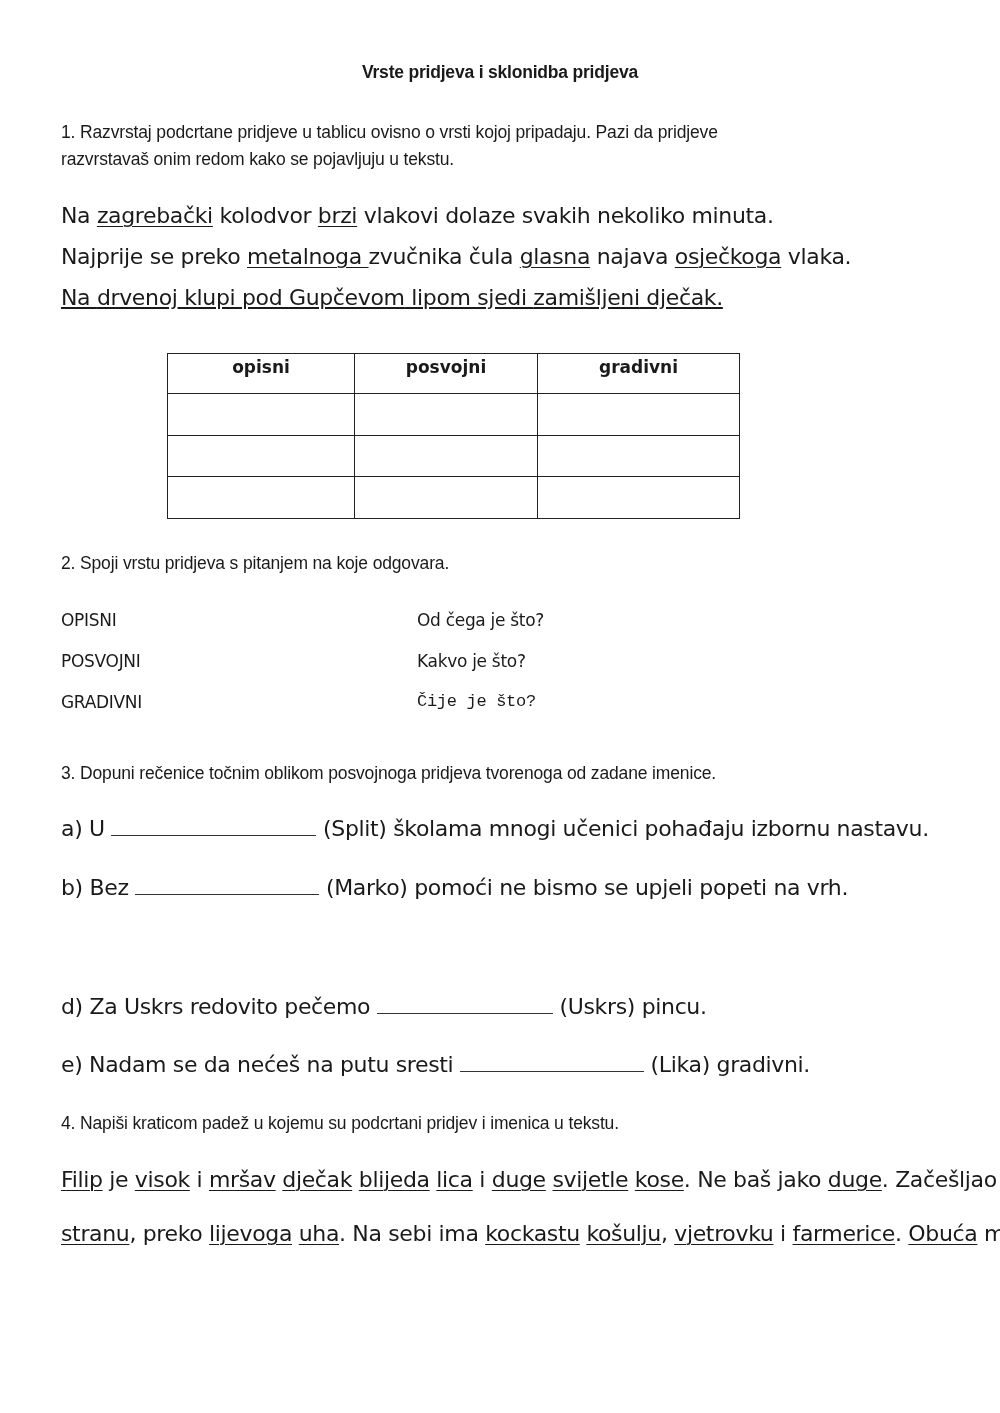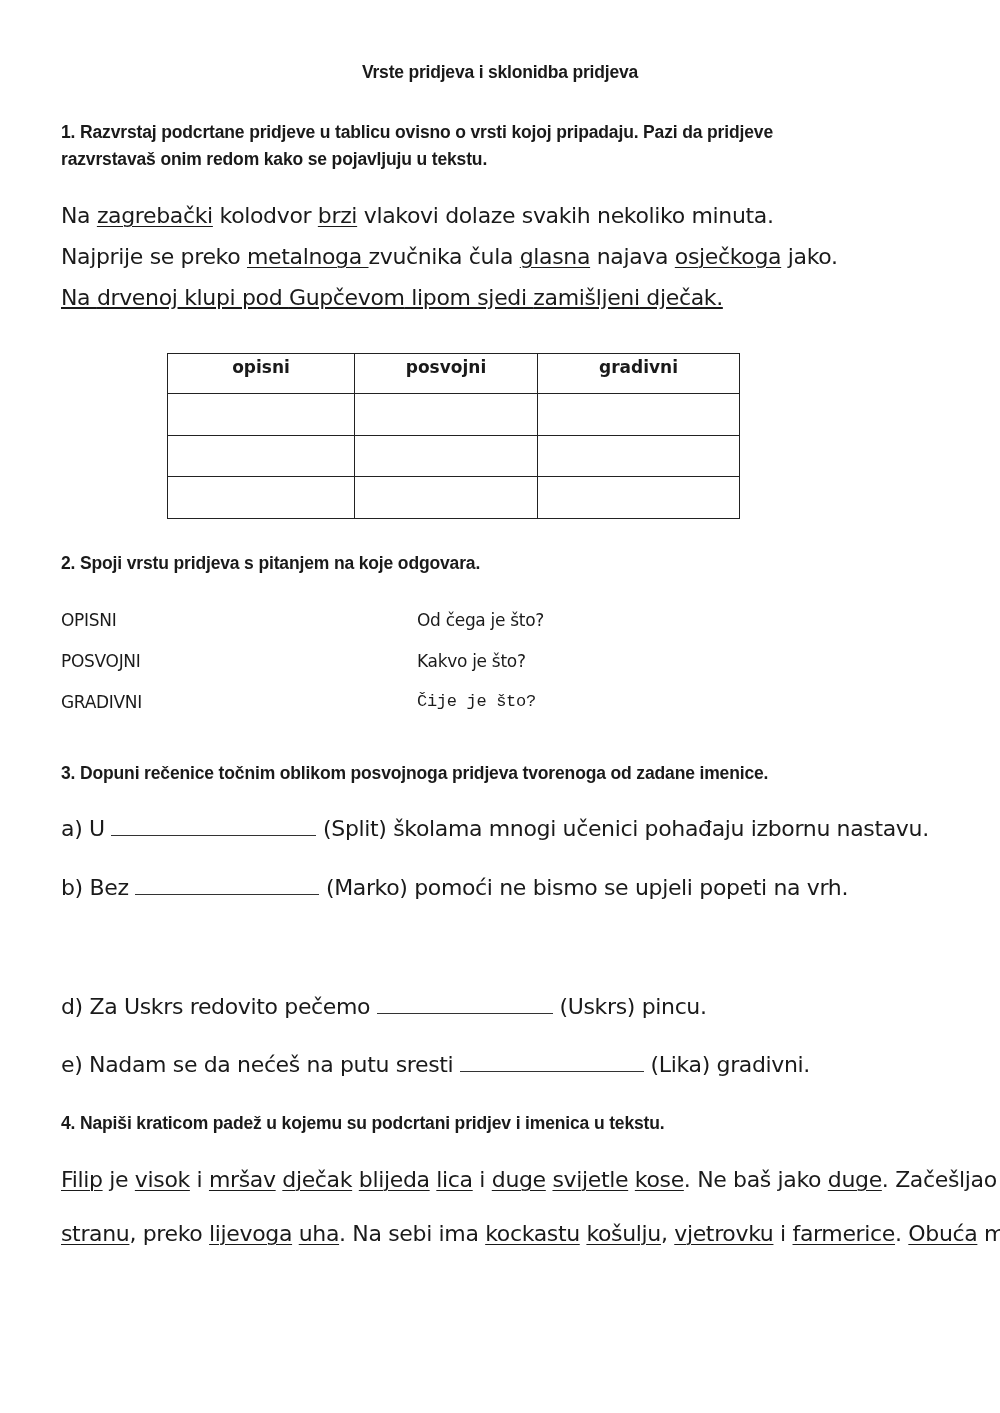--- a/index.html
+++ b/index.html
@@ -25,21 +25,21 @@
       top: 62px;
       text-align: center;
       font-family: "Liberation Sans", sans-serif;
       font-weight: bold;
       font-size: 17.5px;
       letter-spacing: -0.2px;
     }
     .qhead {
       left: 61px;
       font-family: "Liberation Sans", sans-serif;
-      font-weight: bold;
+      font-weight: normal;
       font-size: 17.5px;
       line-height: 28px;
       letter-spacing: -0.15px;
     }
     .body-text {
       left: 61px;
       font-size: 22px;
       letter-spacing: -0.35px;
       line-height: 24px;
     }
@@ -82,21 +82,21 @@
 <body>
 
 <div class="page">
 
   <div class="abs title">Vrste pridjeva i sklonidba pridjeva</div>
 
   <div class="abs qhead" style="top:118px;">1. Razvrstaj podcrtane pridjeve u tablicu ovisno o vrsti kojoj pripadaju. Pazi da pridjeve</div>
   <div class="abs qhead" style="top:145px;">razvrstavaš onim redom kako se pojavljuju u tekstu.</div>
 
   <div class="abs body-text" style="top:204px;"><span>Na </span><span class="u">zagrebački</span><span> kolodvor </span><span class="u">brzi</span><span> vlakovi dolaze svakih nekoliko minuta.</span></div>
-  <div class="abs body-text" style="top:245px;"><span>Najprije se preko </span><span class="u">metalnoga </span><span>zvučnika čula </span><span class="u">glasna</span><span> najava </span><span class="u">osječkoga</span><span> jako.</span></div>
+  <div class="abs body-text" style="top:245px;"><span>Najprije se preko </span><span class="u">metalnoga </span><span>zvučnika čula </span><span class="u">glasna</span><span> najava </span><span class="u">osječkoga</span><span> vlaka.</span></div>
   <div class="abs body-text" style="top:286px;text-decoration:underline;"><span>Na </span><span class="u">drvenoj</span><span> klupi pod </span><span class="u">Gupčevom</span><span> lipom sjedi </span><span class="u">zamišljeni</span><span> dječak.</span></div>
 
   <table class="classify">
     <thead>
       <tr>
         <th class="col1">opisni</th>
         <th class="col2">posvojni</th>
         <th class="col3">gradivni</th>
       </tr>
     </thead>

